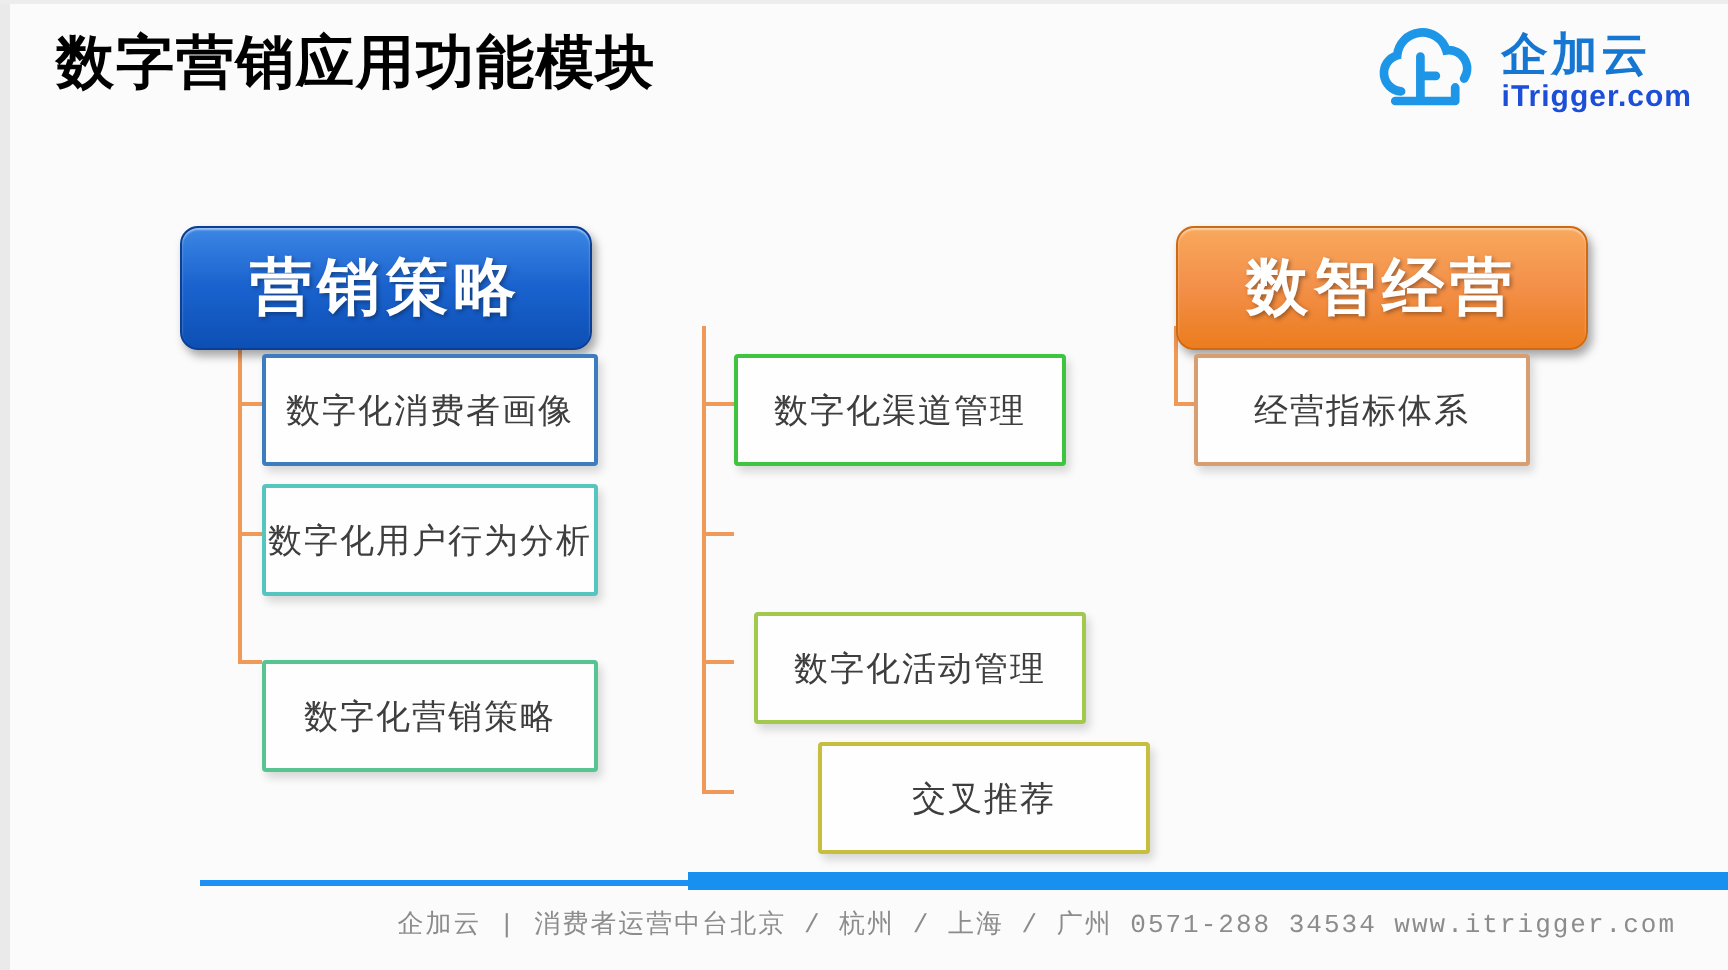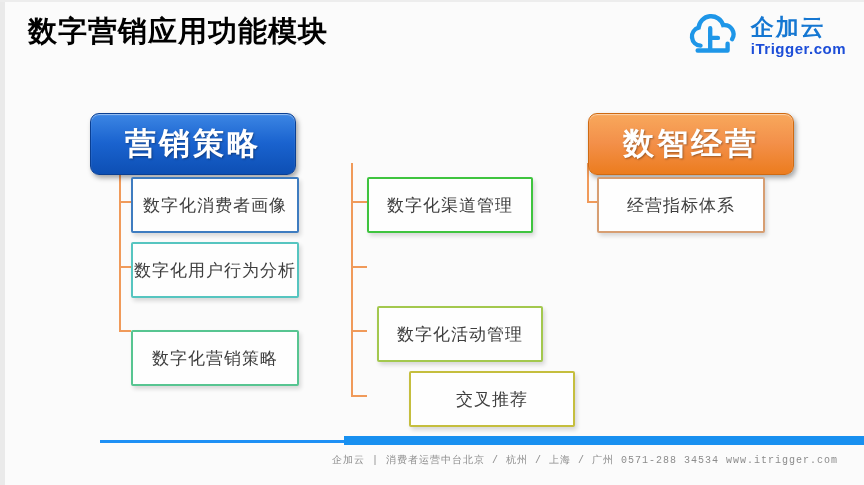--- a/index.html
+++ b/index.html
@@ -42,21 +42,21 @@
 
   .conn{position:absolute;background:#f09a5a;}
   .conn.v{width:2px;}
   .conn.h{height:2px;}
 
   .footer-line-thin{position:absolute;left:100px;top:440px;width:244px;height:3px;background:#1e90f5;}
   .footer-line-thick{position:absolute;left:344px;top:436px;width:520px;height:9px;background:#1890f0;}
   .footer-text{
     position:absolute;right:26px;top:453px;
     font-family:"Liberation Mono","DejaVu Sans Mono",monospace;
-    font-size:10px;color:#8c8c8c;letter-spacing:1px;white-space:nowrap;
+    font-size:13px;color:#8c8c8c;letter-spacing:1px;white-space:nowrap;
   }
 </style>
 </head>
 <body>
 
 <div class="slide">
   <div class="edge-left"></div>
   <div class="edge-top"></div>
 
   <h1 class="title">数字营销应用功能模块</h1>

